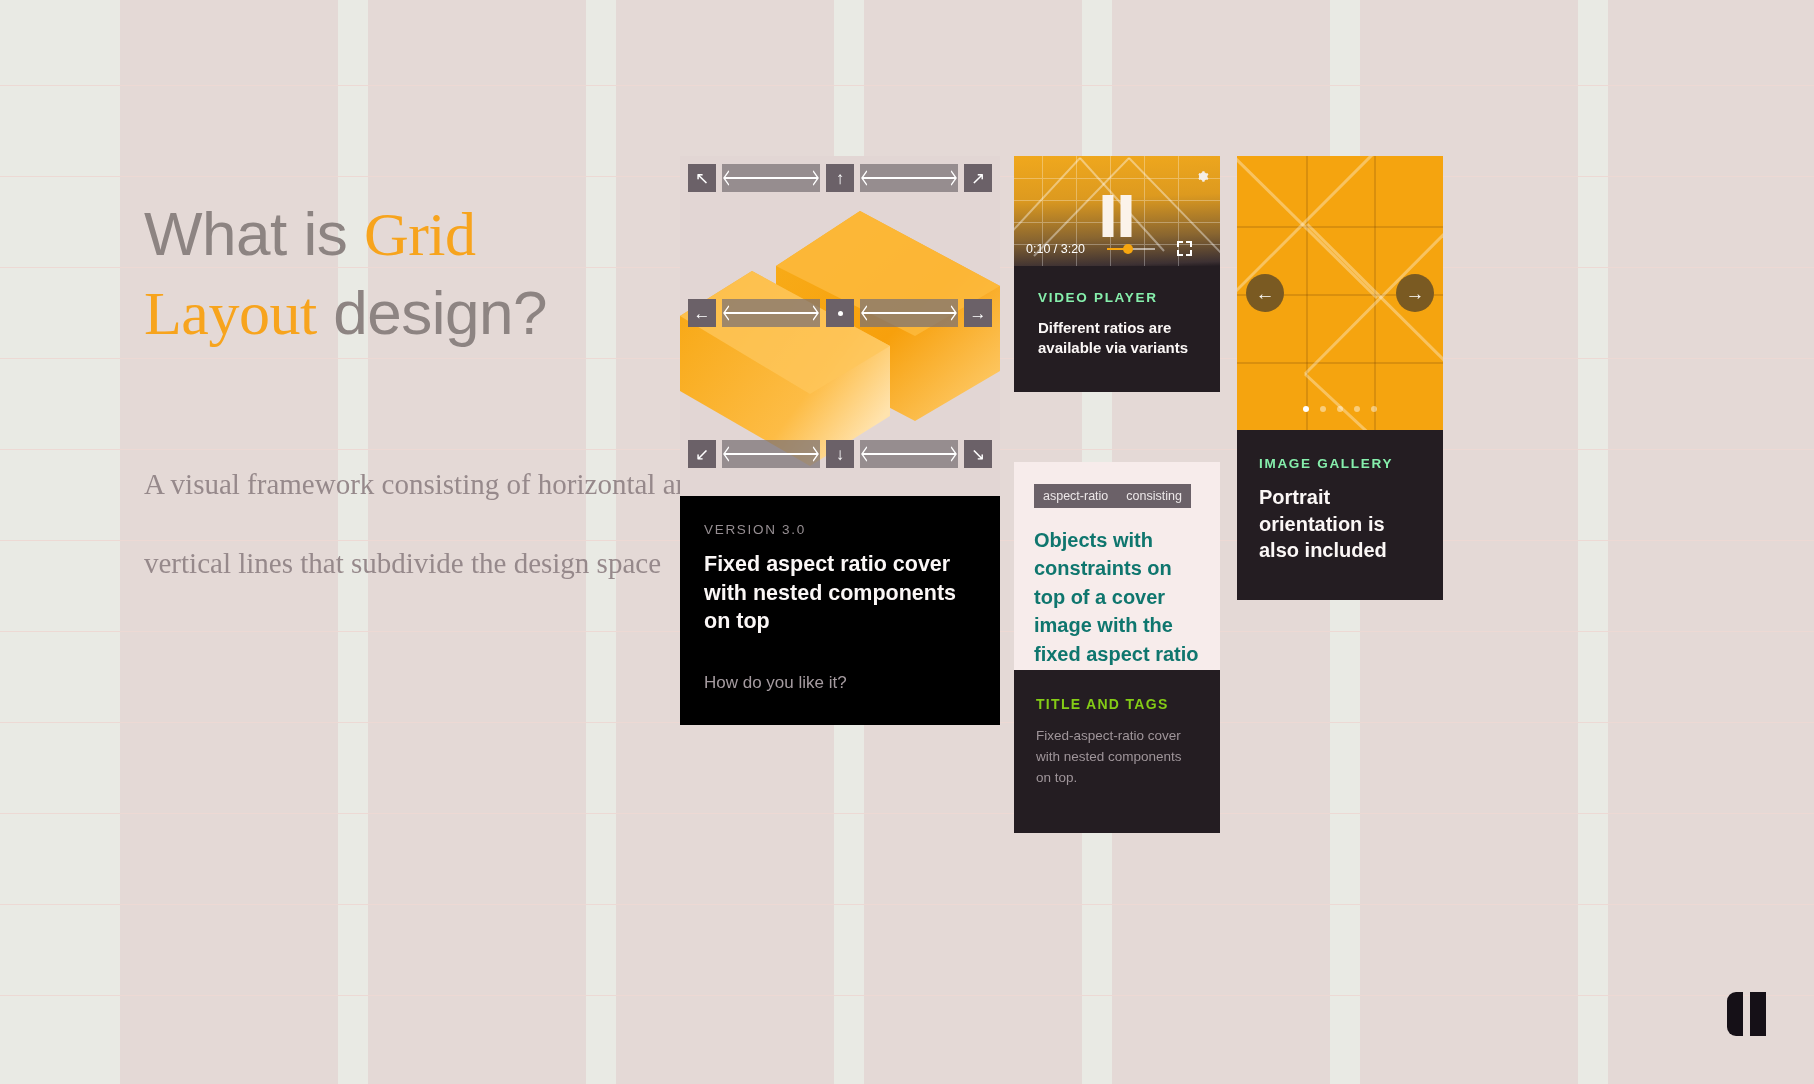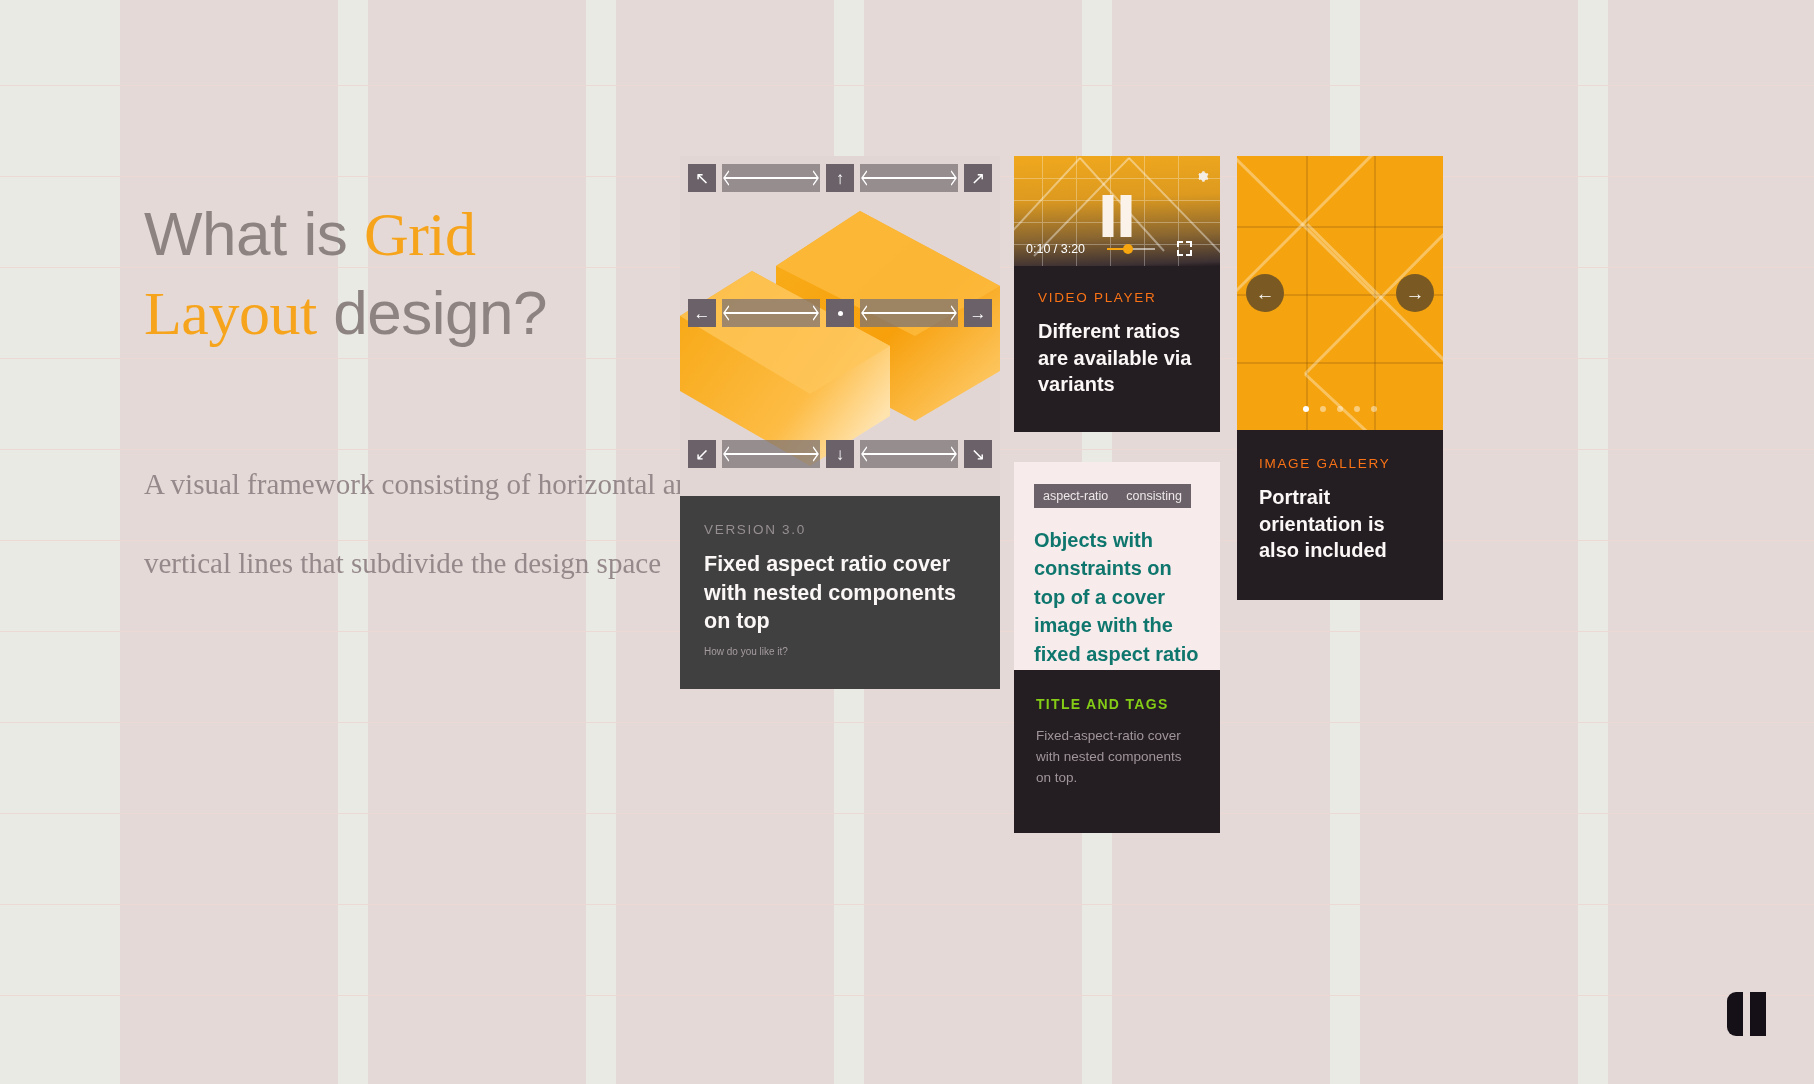--- a/index.html
+++ b/index.html
@@ -51,33 +51,33 @@
     display:flex; align-items:center; position:relative;
   }
   .cst-bar svg { width:100%; height:28px; display:block; }
   .cst-mid {
     width:28px; height:28px; background:#6b6168; flex:0 0 auto;
     display:flex; align-items:center; justify-content:center;
     color:#fff; font-size:17px; line-height:1;
   }
   .cst-dot { width:5px; height:5px; background:#fff; border-radius:50%; }
 
-  .card-body { background:#404040; padding:26px 24px 30px 24px; }
+  .card-body { background:#000000; padding:26px 24px 30px 24px; }
   .eyebrow {
     font-size:13.5px; letter-spacing:1.7px; font-weight:400;
     text-transform:uppercase;
   }
   .eyebrow.gray { color:#968e92; }
-  .eyebrow.orange { color:#f97316; }
+  .eyebrow.orange { color:#86efac;font-weight:bold; }
   .eyebrow.white { color:#84cc16; font-weight:700; letter-spacing:1.3px; font-size:14px; }
   .card-title {
     margin-top:13px; color:#fbf7f6; font-size:21.5px;
     font-weight:700; line-height:1.33;
   }
-  .card-sub { margin-top:8px; color:#a59ba0; font-size:10px; line-height:1.5; }
+  .card-sub { margin-top:34px; color:#a59ba0; font-size:17px; line-height:1.5; }
 
   
   #card2 { position:absolute; left:1014px; top:156px; width:206px; z-index:6; }
   #video {
     position:relative; height:110px; overflow:hidden;
     background:linear-gradient(178deg,#f0a81d 0%,#dd9a1f 38%,#8a6630 72%,#3d3133 96%,#241d22 100%);
   }
   .vgrid { position:absolute; inset:0; opacity:0.30; }
   .vgrid i { position:absolute; background:#fff; }
   .gear { position:absolute; right:10px; top:12px; width:17px; height:17px; }
@@ -96,21 +96,21 @@
   .vslider .fil { position:absolute; top:5px; left:0; width:36%; height:2px; background:#f7a60f; }
   .vslider .knb { position:absolute; top:1px; left:34%; width:10px; height:10px; border-radius:50%; background:#f7a60f; }
   .fs { position:relative; width:15px; height:15px; flex:0 0 auto; }
   .fs i { position:absolute; width:6px; height:6px; border:2px solid #fff; }
   .fs i:nth-child(1){ left:0; top:0; border-right:0; border-bottom:0; }
   .fs i:nth-child(2){ right:0; top:0; border-left:0; border-bottom:0; }
   .fs i:nth-child(3){ left:0; bottom:0; border-right:0; border-top:0; }
   .fs i:nth-child(4){ right:0; bottom:0; border-left:0; border-top:0; }
 
   #card2-body { background:#241d22; padding:24px 24px 34px 24px; }
-  #card2-body .card-title { font-size:20px; }
+  #card2-body .card-title { font-size:15px; }
 
   #card2b {
     position:absolute; left:1014px; top:462px; width:206px; z-index:6;
     background:#f7eceb; padding:22px 20px 26px 20px;
   }
   .tags { display:flex; margin-bottom:18px; }
   .tag {
     background:#6b6168; color:#ece7e8; font-size:12.5px;
     padding:5px 9px; white-space:nowrap;
   }

